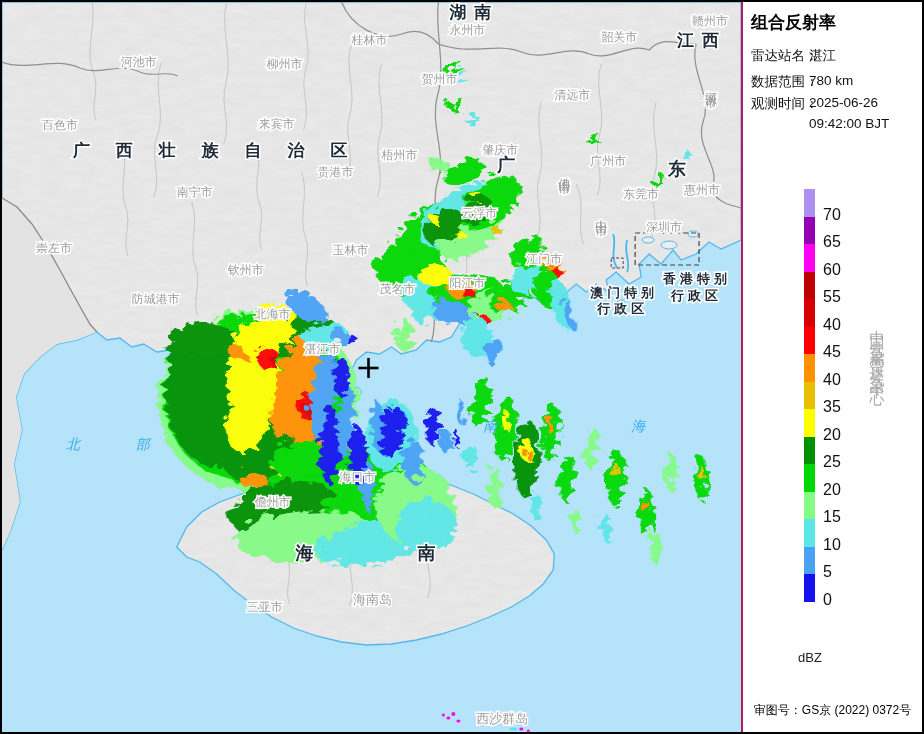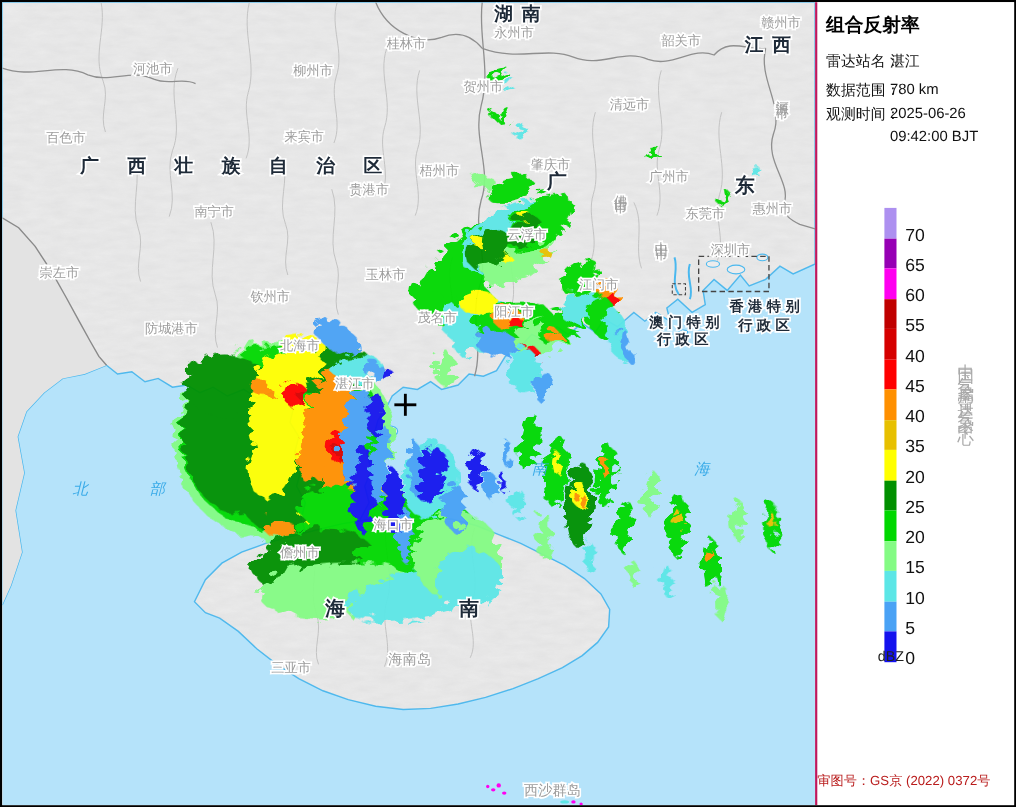--- a/index.html
+++ b/index.html
@@ -9,24 +9,24 @@
   .sidebar{position:absolute;right:0;top:0;width:181px;height:730px;border-left:2px solid #be185d;
            box-sizing:border-box;background:#fff;}
   .sb-title{position:absolute;left:8px;top:9px;font-size:17px;font-weight:bold;color:#000;}
   .sb-row{position:absolute;font-size:13.5px;color:#111;white-space:nowrap;}
   .sb-label{position:absolute;left:8px;}
   .sb-value{position:absolute;left:66px;}
   .legend{position:absolute;left:61px;top:187px;width:80px;}
   .lg-row{position:relative;height:27.5px;width:80px;}
   .lg-swatch{position:absolute;left:0;top:0;width:11px;height:100%;}
   .lg-label{position:absolute;left:19px;bottom:-7px;font-size:16px;color:#111;}
-  .dbz{position:absolute;left:55px;top:587px;font-size:13px;color:#222;}
+  .dbz{position:absolute;left:55px;top:648px;font-size:13px;color:#222;}
   .watermark{position:absolute;left:124px;top:316px;writing-mode:vertical-rl;
              letter-spacing:6px;font-size:15px;color:#a9a9a9;}
-  .footer{position:absolute;left:0;right:0;top:700px;font-size:12px;color:#b91c1c;}
+  .footer{position:absolute;left:0;right:0;top:700px;text-align:center;font-size:12px;color:#000000;}
   svg text{font-family:"Liberation Sans","DejaVu Sans",sans-serif;}
 </style>
 </head>
 <body>
 
 <div class="frame">
 
   <div class="map-wrap">
     <svg id="map-svg" width="739" height="730" viewBox="0 0 740 730" preserveAspectRatio="none">
       <defs>

